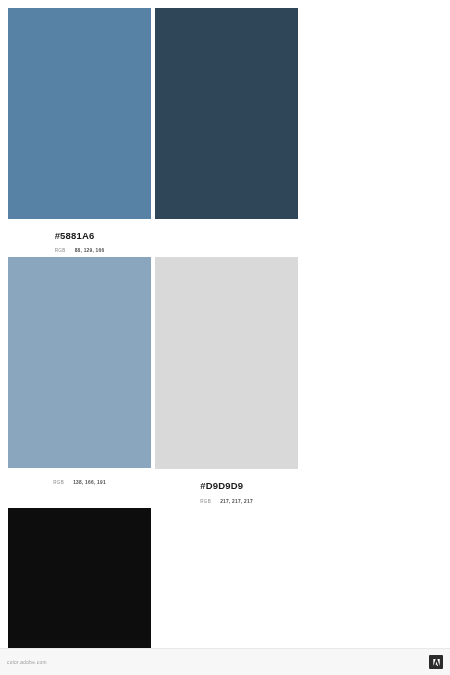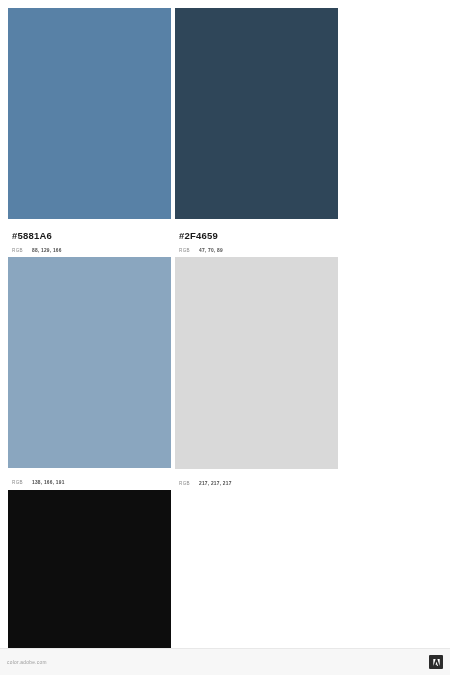--- a/index.html
+++ b/index.html
@@ -27,23 +27,24 @@
     position: absolute;
     left: 8px;
     top: 8px;
     width: 434px;
     display: flex;
     flex-wrap: wrap;
     gap: 4px;
   }
 
   .swatch-card {
-    width: 163px;
+    width: 143px;
     display: flex;
     flex-direction: column;
+    align-items: center;
   }
 
   .swatch-chip {
     width: 100%;
     height: 211px;
     display: block;
   }
 
   .swatch-meta {
     padding: 12px 4px 0 4px;
@@ -132,42 +133,36 @@
         <span class="swatch-hex">#5881A6</span>
         <div class="swatch-rgb-row">
           <span class="rgb-label">RGB</span>
           <span class="rgb-value">88, 129, 166</span>
         </div>
       </div>
     </div>
 
     <div class="swatch-card">
       <div class="swatch-chip" style="background:#2F4659;"></div>
-      <div class="swatch-meta">
-        <span class="swatch-hex">#2F4659</span>
-        <div class="swatch-rgb-row">
-          <span class="rgb-label">RGB</span>
-          <span class="rgb-value">47, 70, 89</span>
-        </div>
-      </div>
     </div>
 
     <div class="swatch-card">
       <div class="swatch-chip" style="background:#8AA6BF;"></div>
       <div class="swatch-meta">
         <div class="swatch-rgb-row">
           <span class="rgb-label">RGB</span>
           <span class="rgb-value">138, 166, 191</span>
         </div>
       </div>
     </div>
 
     <div class="swatch-card row2">
       <div class="swatch-chip" style="background:#D9D9D9;"></div>
       <div class="swatch-meta">
+        <span class="swatch-hex">#D9D9D9</span>
         <div class="swatch-rgb-row">
           <span class="rgb-label">RGB</span>
           <span class="rgb-value">217, 217, 217</span>
         </div>
       </div>
     </div>
 
     <div class="swatch-card row2">
       <div class="swatch-chip" style="background:#0D0D0D;"></div>
 

